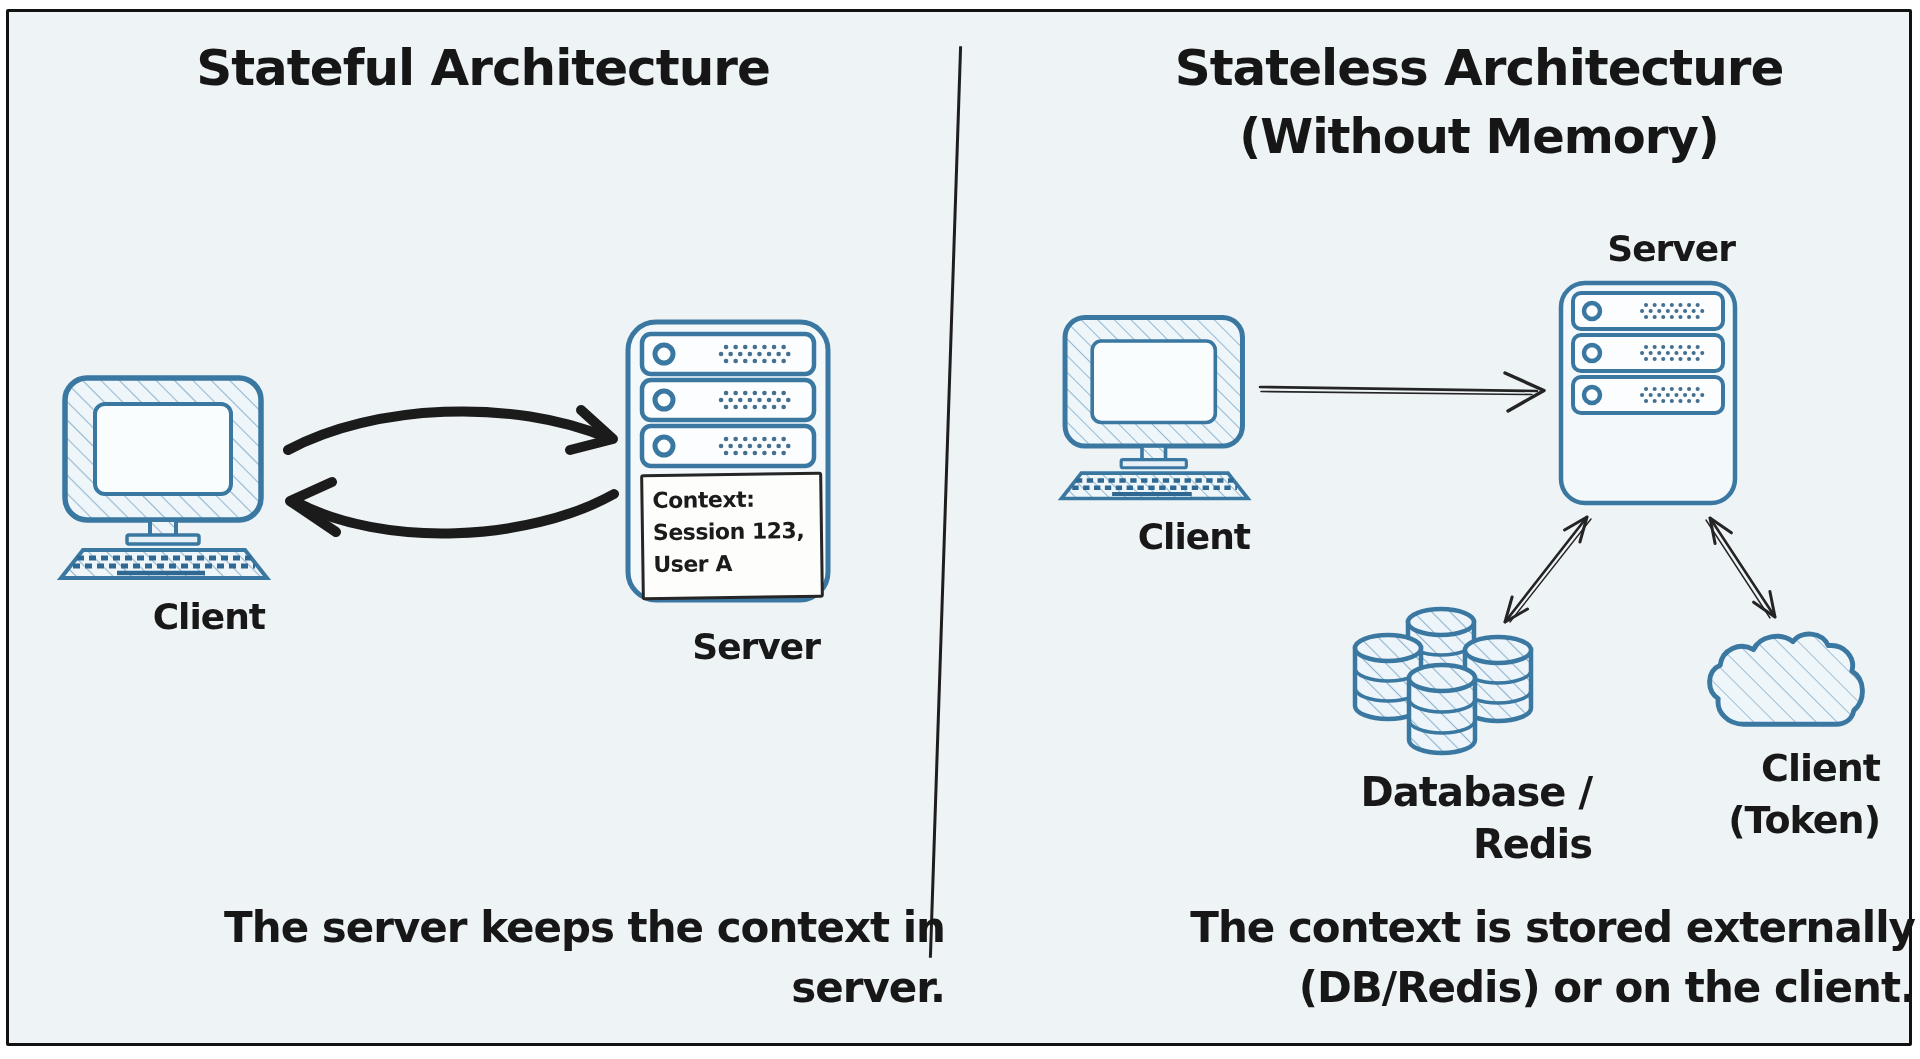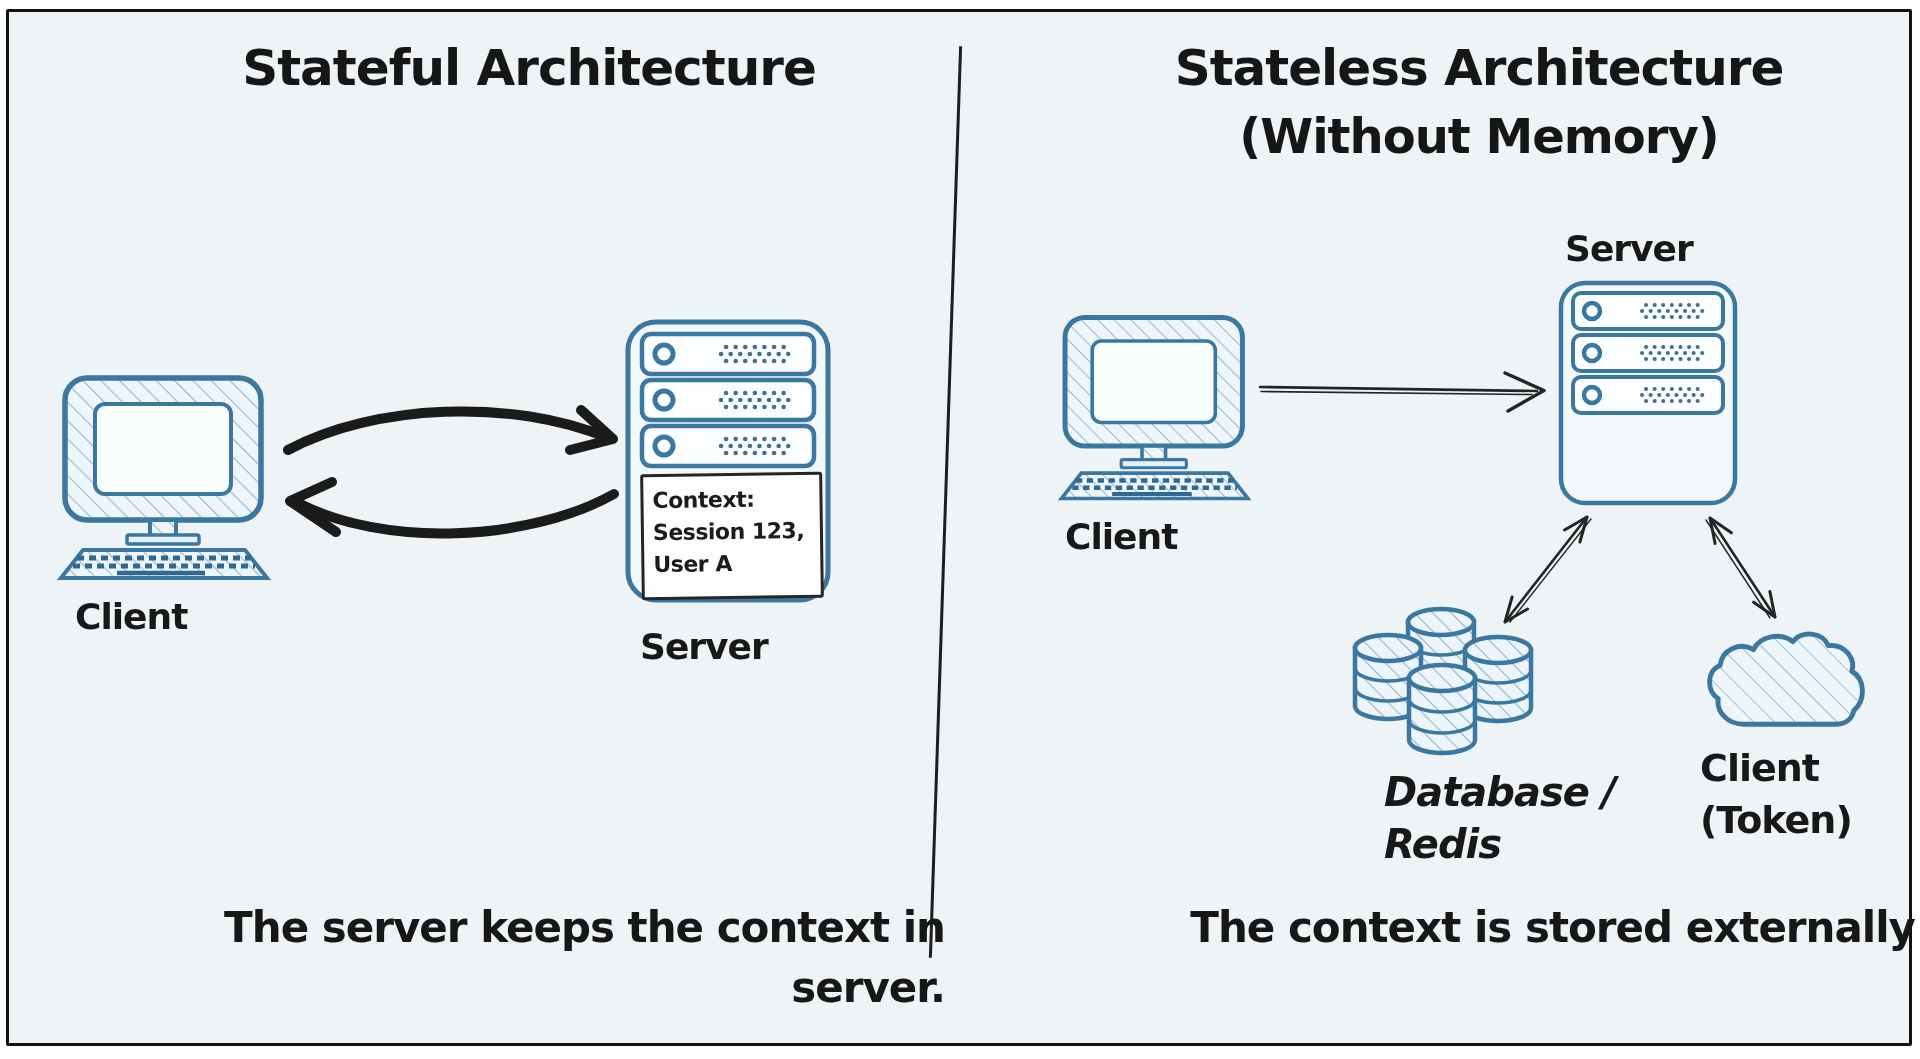--- a/index.html
+++ b/index.html
@@ -17,21 +17,21 @@
     position:absolute;left:944px;top:46px;width:3px;height:912px;
     background:#1e1e1e;transform:rotate(1.9deg);transform-origin:center;
   }
   .abs{position:absolute;}
   .title{
     text-align:center;font-weight:700;letter-spacing:-1px;
     font-size:50px;line-height:68px;color:#161616;
   }
   .title .t2{font-size:48px;}
   .label{
-    text-align:left;font-weight:700;font-size:36px;letter-spacing:-1px;color:#181818;
+    text-align:right;font-weight:700;font-size:36px;letter-spacing:-1px;color:#181818;
   }
   .caption{
     text-align:right;font-weight:700;font-size:42px;line-height:60px;
     letter-spacing:-1px;color:#171717;
   }
   .note{
     box-sizing:border-box;
     background:#fdfdfc;border:3.5px solid #262626;border-radius:3px;
     padding:8px 9px;transform:rotate(-0.8deg);
     font-size:22px;line-height:1.45;font-weight:700;letter-spacing:-0.5px;color:#1b1b1b;
@@ -40,21 +40,21 @@
   svg{display:block;}
 </style>
 </head>
 <body>
 
 <div class="stage">
 
   <div class="frame"></div>
   <div class="divider"></div>
 
-  <div class="abs title" style="left:10px;top:34px;width:946px;padding-left:46px;">
+  <div class="abs title" style="left:10px;top:34px;width:946px;">
     <div>Stateful Architecture</div>
   </div>
 
   <svg class="abs" style="left:55px;top:372px;" width="232" height="212" viewBox="0 0 232 212">
     <defs>
       <pattern id="hA" width="13" height="13" patternUnits="userSpaceOnUse" patternTransform="rotate(-45)">
         <rect width="13" height="13" fill="#eff6fa"></rect>
         <line x1="0" y1="0" x2="0" y2="13" stroke="#93b7cf" stroke-width="2.2"></line>
       </pattern>
     </defs>
@@ -210,21 +210,21 @@
       <path d="M-33,20 A33,13 0 0 0 33,20" fill="none" stroke="#3a78a2" stroke-width="3.5"></path>
       <path d="M-33,40 A33,13 0 0 0 33,40" fill="none" stroke="#3a78a2" stroke-width="3.5"></path>
     </g>
     <g transform="translate(104,76)">
       <path d="M-33,0 V62 A33,13 0 0 0 33,62 V0 Z" fill="url(#hC)" stroke="#3a78a2" stroke-width="4.5"></path>
       <ellipse cx="0" cy="0" rx="33" ry="13" fill="url(#hC)" stroke="#3a78a2" stroke-width="4.5"></ellipse>
       <path d="M-33,21 A33,13 0 0 0 33,21" fill="none" stroke="#3a78a2" stroke-width="3.5"></path>
       <path d="M-33,42 A33,13 0 0 0 33,42" fill="none" stroke="#3a78a2" stroke-width="3.5"></path>
     </g>
   </svg>
-  <div class="abs label" style="left:1384px;top:766px;width:260px;font-size:40px;line-height:52px;font-style:italic;">
+  <div class="abs label" style="left:1332px;top:766px;width:260px;font-size:40px;line-height:52px;">
     <div>Database /</div>
     <div>Redis</div>
   </div>
 
   <svg class="abs" style="left:1698px;top:626px;" width="178" height="112" viewBox="0 0 180 114">
     <defs>
       <pattern id="hD" width="15" height="15" patternUnits="userSpaceOnUse" patternTransform="rotate(-45)">
         <rect width="15" height="15" fill="#eff6fa"></rect>
         <line x1="0" y1="0" x2="0" y2="15" stroke="#9dbdd2" stroke-width="2"></line>
       </pattern>
@@ -240,15 +240,16 @@
              C 170,54 170,76 158,86
              C 156,96 148,100 140,100 Z" fill="url(#hD)" stroke="#3a78a2" stroke-width="5" stroke-linejoin="round"></path>
   </svg>
   <div class="abs label" style="left:1700px;top:742px;width:180px;font-size:38px;line-height:52px;">
     <div>Client</div>
     <div>(Token)</div>
   </div>
 
   <div class="abs caption" style="left:985px;top:898px;width:930px;">
     <div>The context is stored externally</div>
+    <div>(DB/Redis) or on the client.</div>
   </div>
 
 </div>
 
 </body></html>

